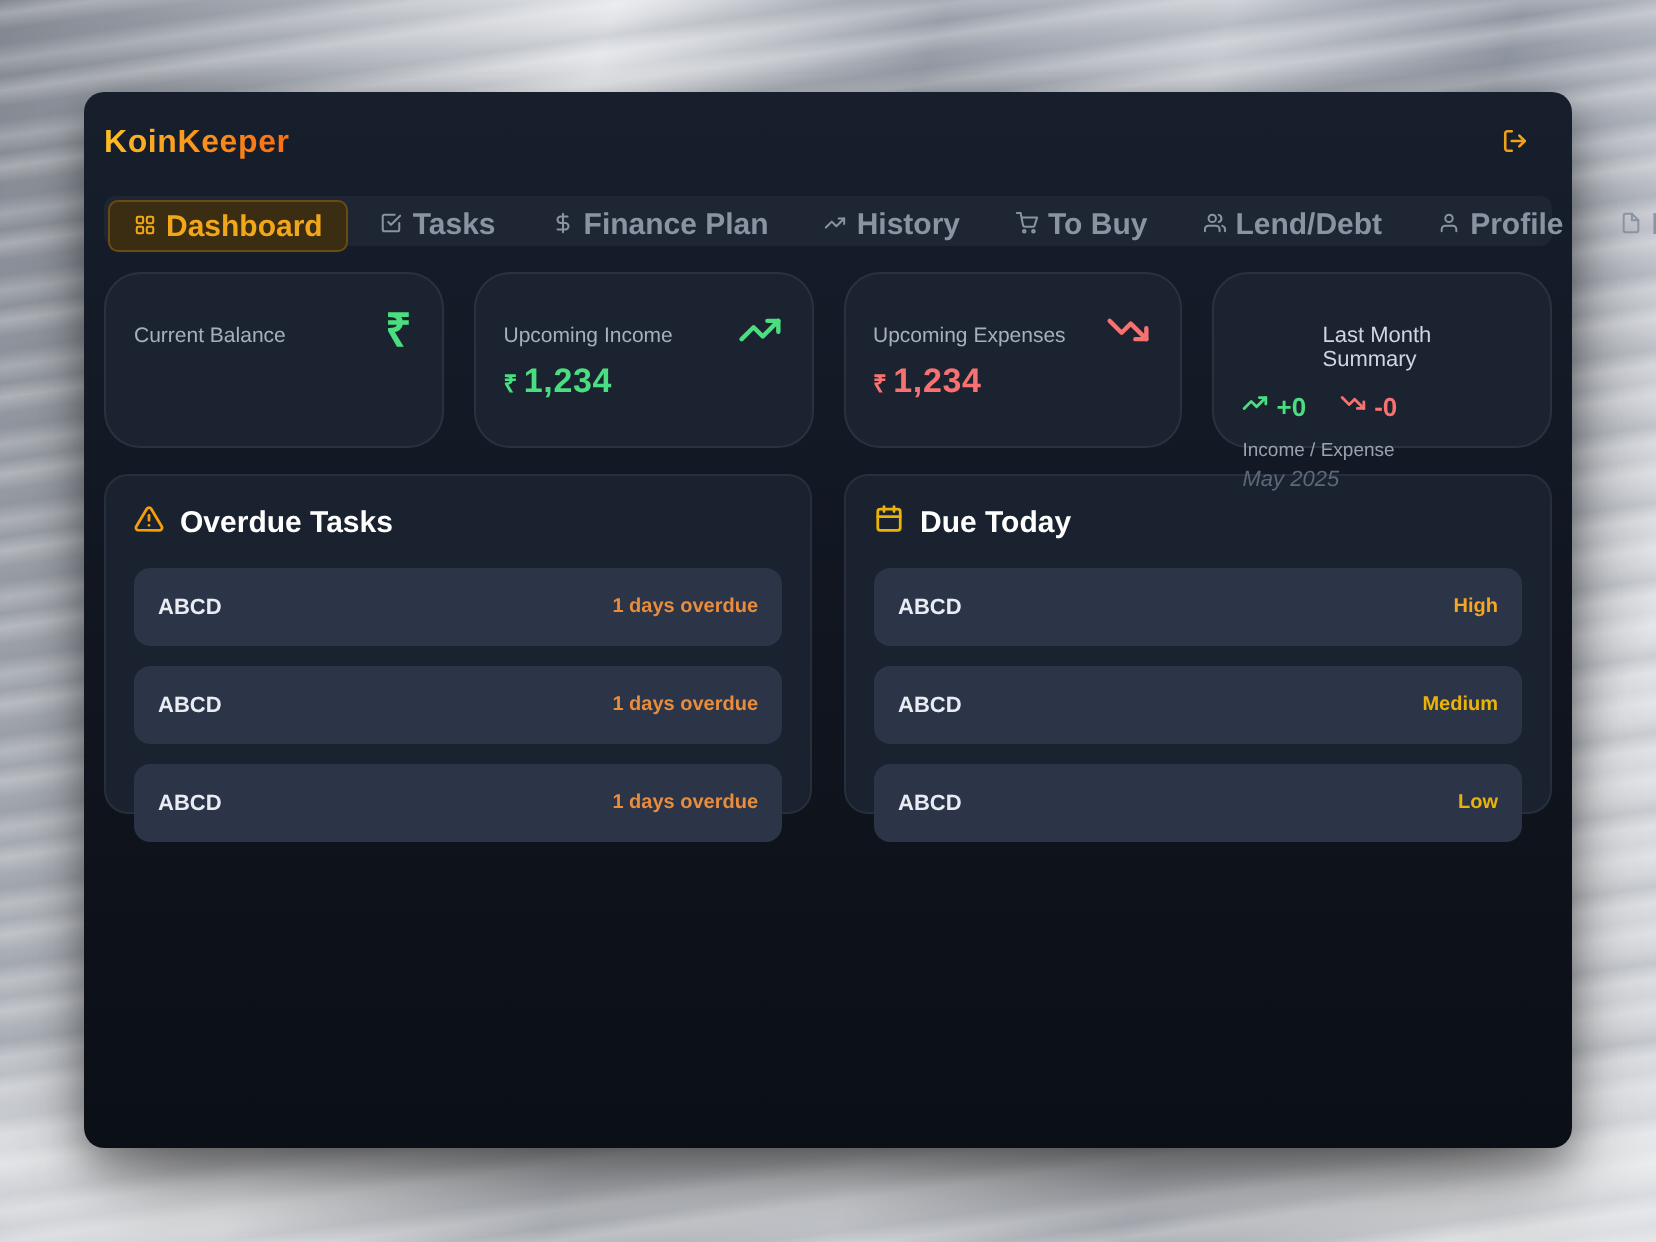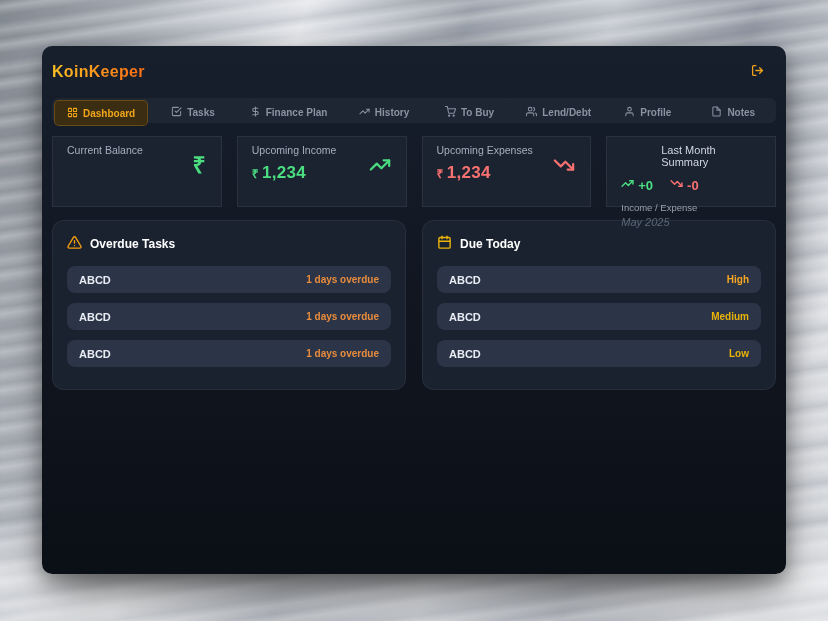--- a/index.html
+++ b/index.html
@@ -42,60 +42,60 @@
     position: absolute; right: 12px; top: 5px;
     background: none; border: none; padding: 0; cursor: pointer; color: #f0a11b;
   }
   .logout-btn svg { width: 13px; height: 13px; display: block; }
   
   .tabbar {
     display: flex; height: 25px; background: #1e2634; border-radius: 6px;
     margin-bottom: 13px; align-items: stretch;
   }
   .tab {
-    flex: 1 1 0; display: flex; align-items: center; justify-content: center; gap: 5px;
+    flex: 1 1 0; display: flex; align-items: center; justify-content: space-between; gap: 5px;
     background: none; border: none; border-radius: 5px; margin: 2px; padding: 12px;
-    font-family: inherit; font-size: 10px; font-weight: bold; color: #8a93a2; cursor: pointer;
+    font-family: inherit; font-size: 15px; font-weight: bold; color: #8a93a2; cursor: pointer;
     white-space: nowrap;
   }
   .tab svg { width: 11px; height: 11px; flex: 0 0 auto; }
   .tab.active {
     background: #3b2d12; color: #f2a71b; border: 1px solid rgba(242,167,27,.25);
   }
   
   .stats { display: grid; grid-template-columns: repeat(4, 1fr); gap: 15px; margin-bottom: 13px; }
   .card {
-    position: relative; height: 71px; border-radius: 0;
+    position: relative; height: 88px; border-radius: 18px;
     background: #1b2331; border: 1px solid rgba(255,255,255,.07);
-    padding: 7px 14px;
+    padding: 25px 14px;
   }
   .card-label { font-size: 10.5px; color: #a6afbd; margin-bottom: 7px; }
   .card-value { font-size: 17px; font-weight: bold; letter-spacing: .3px; }
   .card-value .cur { font-size: 12px; font-weight: bold; margin-right: 3px; }
   .card-icon { position: absolute; right: 15px; top: 17px; }
   .card-icon svg { width: 22px; height: 22px; display: block; }
   .rupee-big { font-size: 23px; line-height: 23px; font-weight: 600; }
   
   .sum-label { font-size: 11px; color: #cfd6e0; margin-bottom: 9px; margin-left: 40px; }
   .sum-values { display: flex; gap: 17px; align-items: center; margin-bottom: 9px; }
   .sum-val { display: flex; align-items: center; gap: 4px; font-size: 13px; font-weight: bold; }
   .sum-val svg { width: 13px; height: 13px; }
   .sum-caption { font-size: 9.5px; color: #98a2b0; margin-bottom: 3px; }
   .sum-period { font-size: 11px; color: #5c6878; font-style: italic; }
   
   .panels { display: grid; grid-template-columns: 1fr 1fr; gap: 16px; }
   .panel {
     height: 170px; border-radius: 12px; background: #1a2230;
     border: 1px solid rgba(255,255,255,.06); padding: 14px;
   }
-  .panel-title { display: flex; align-items: center; gap: 8px; font-size: 12px; font-weight: bold; color: #ffffff; margin-bottom: 13px; }
+  .panel-title { display: flex; align-items: center; gap: 8px; font-size: 15px; font-weight: bold; color: #ffffff; margin-bottom: 13px; }
   .panel-title svg { width: 15px; height: 15px; }
   .task-row {
     display: flex; justify-content: space-between; align-items: center;
-    height: 27px; background: #2b3547; border-radius: 8px;
+    height: 39px; background: #2b3547; border-radius: 8px;
     padding: 0 12px; margin-bottom: 10px; cursor: pointer;
   }
   .task-name { font-size: 11px; font-weight: 600; color: #e9edf3; }
   .task-badge { font-size: 10px; font-weight: bold; }
 </style>
 </head>
 <body>
 
 <div class="stage">
   <div class="window">

